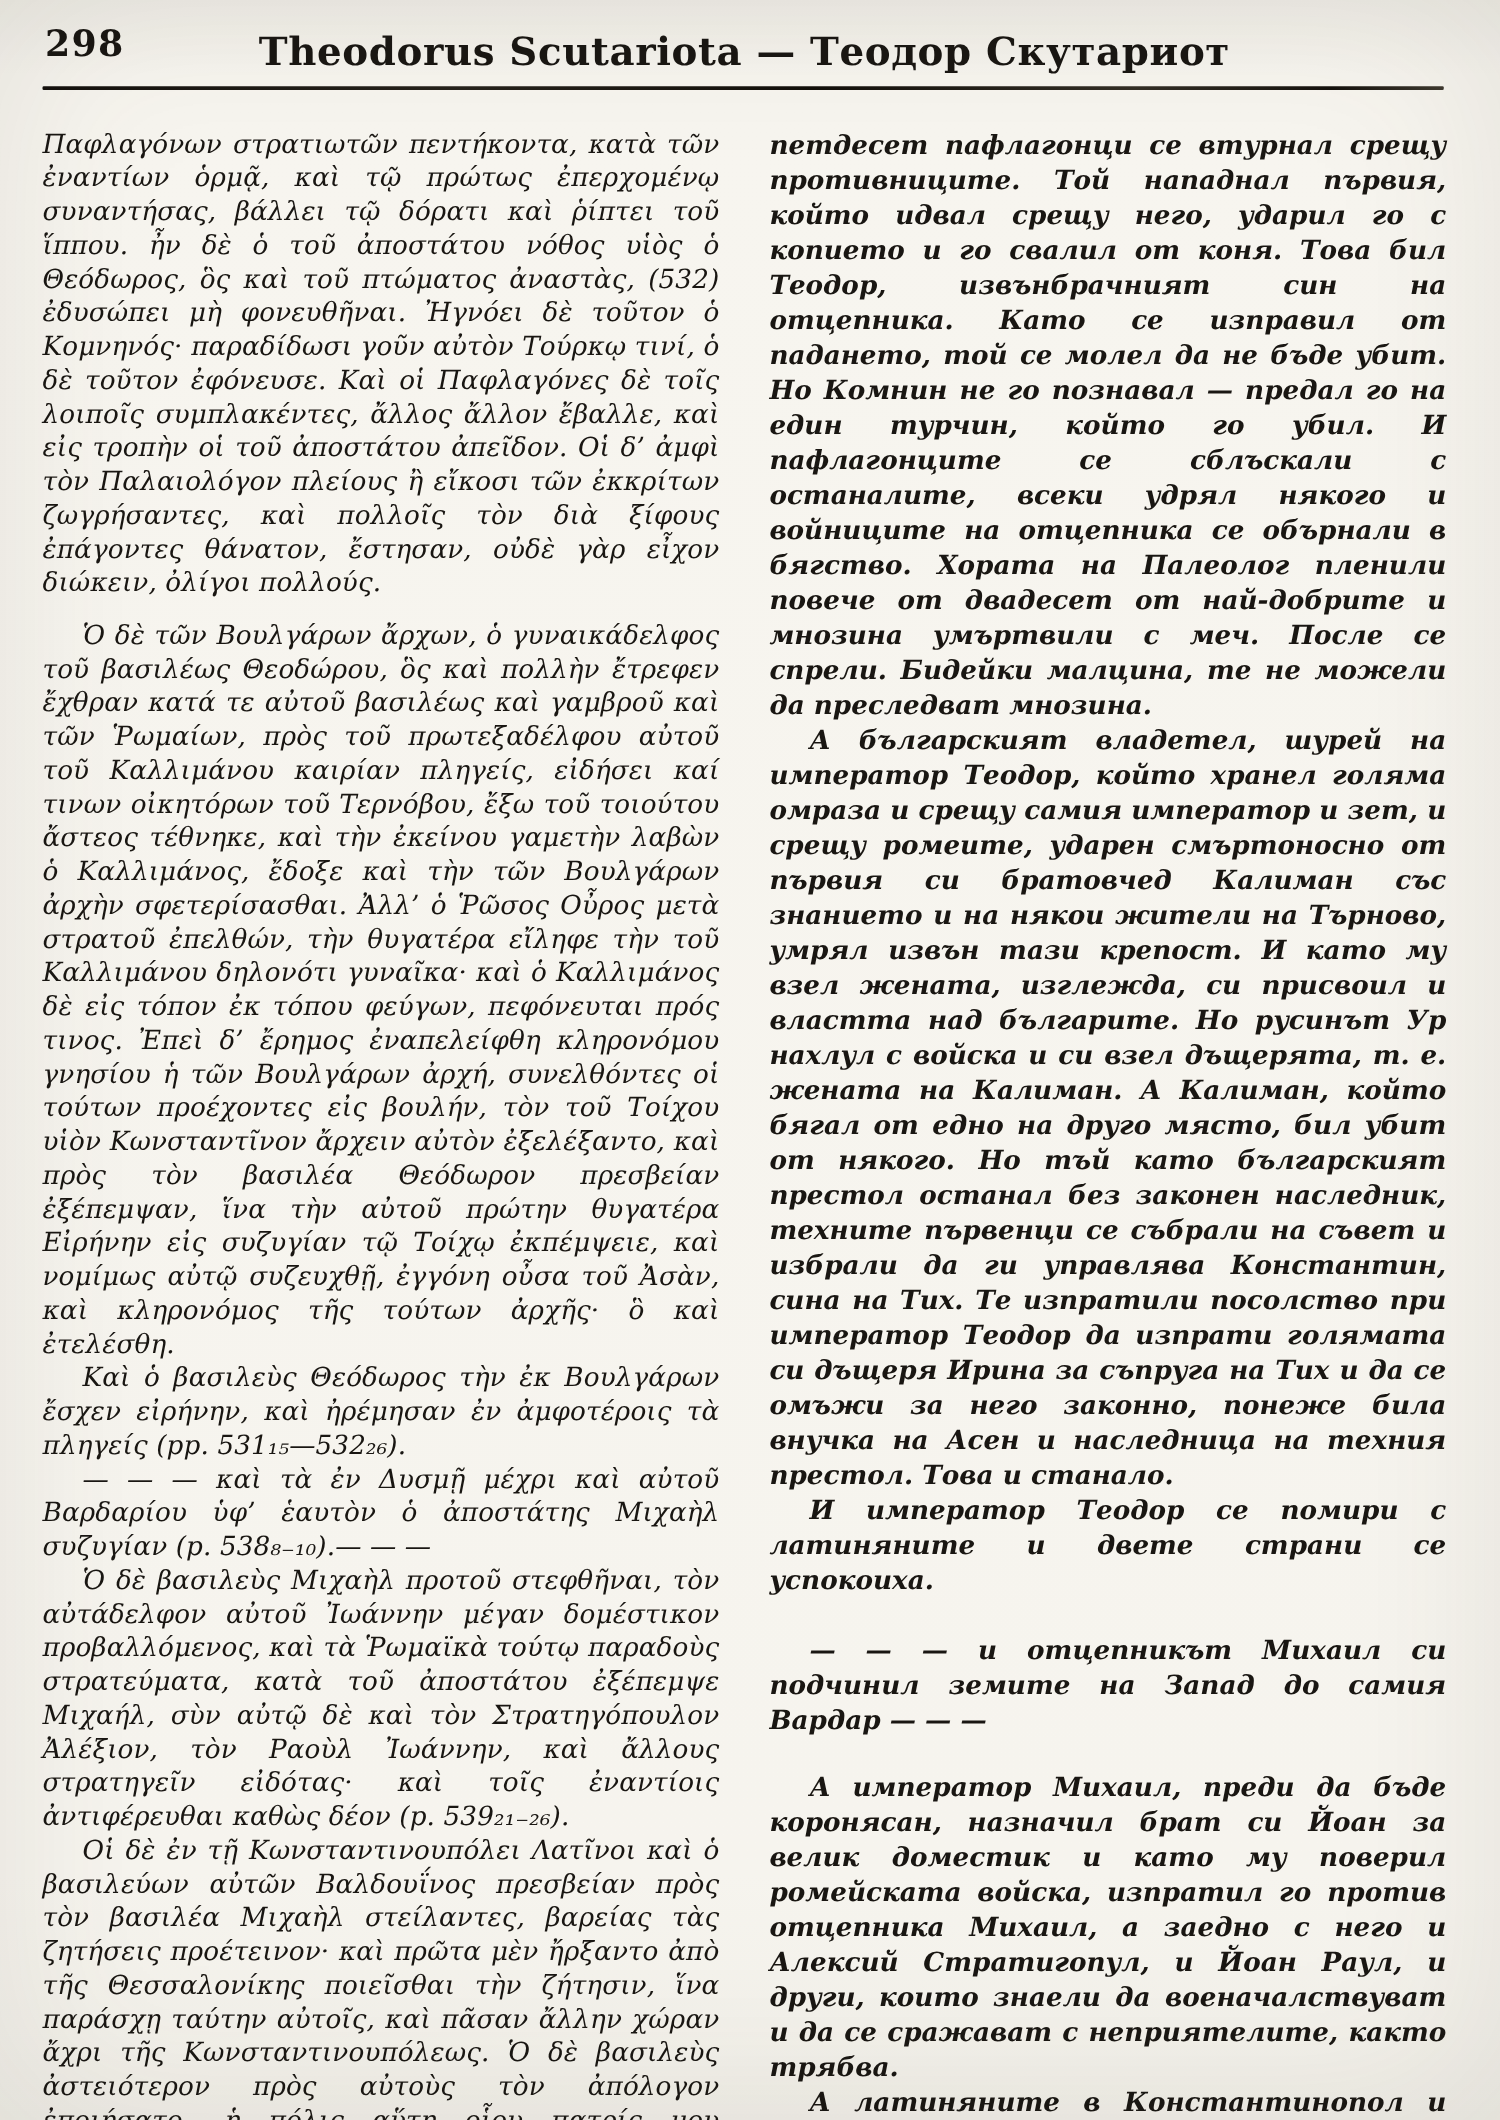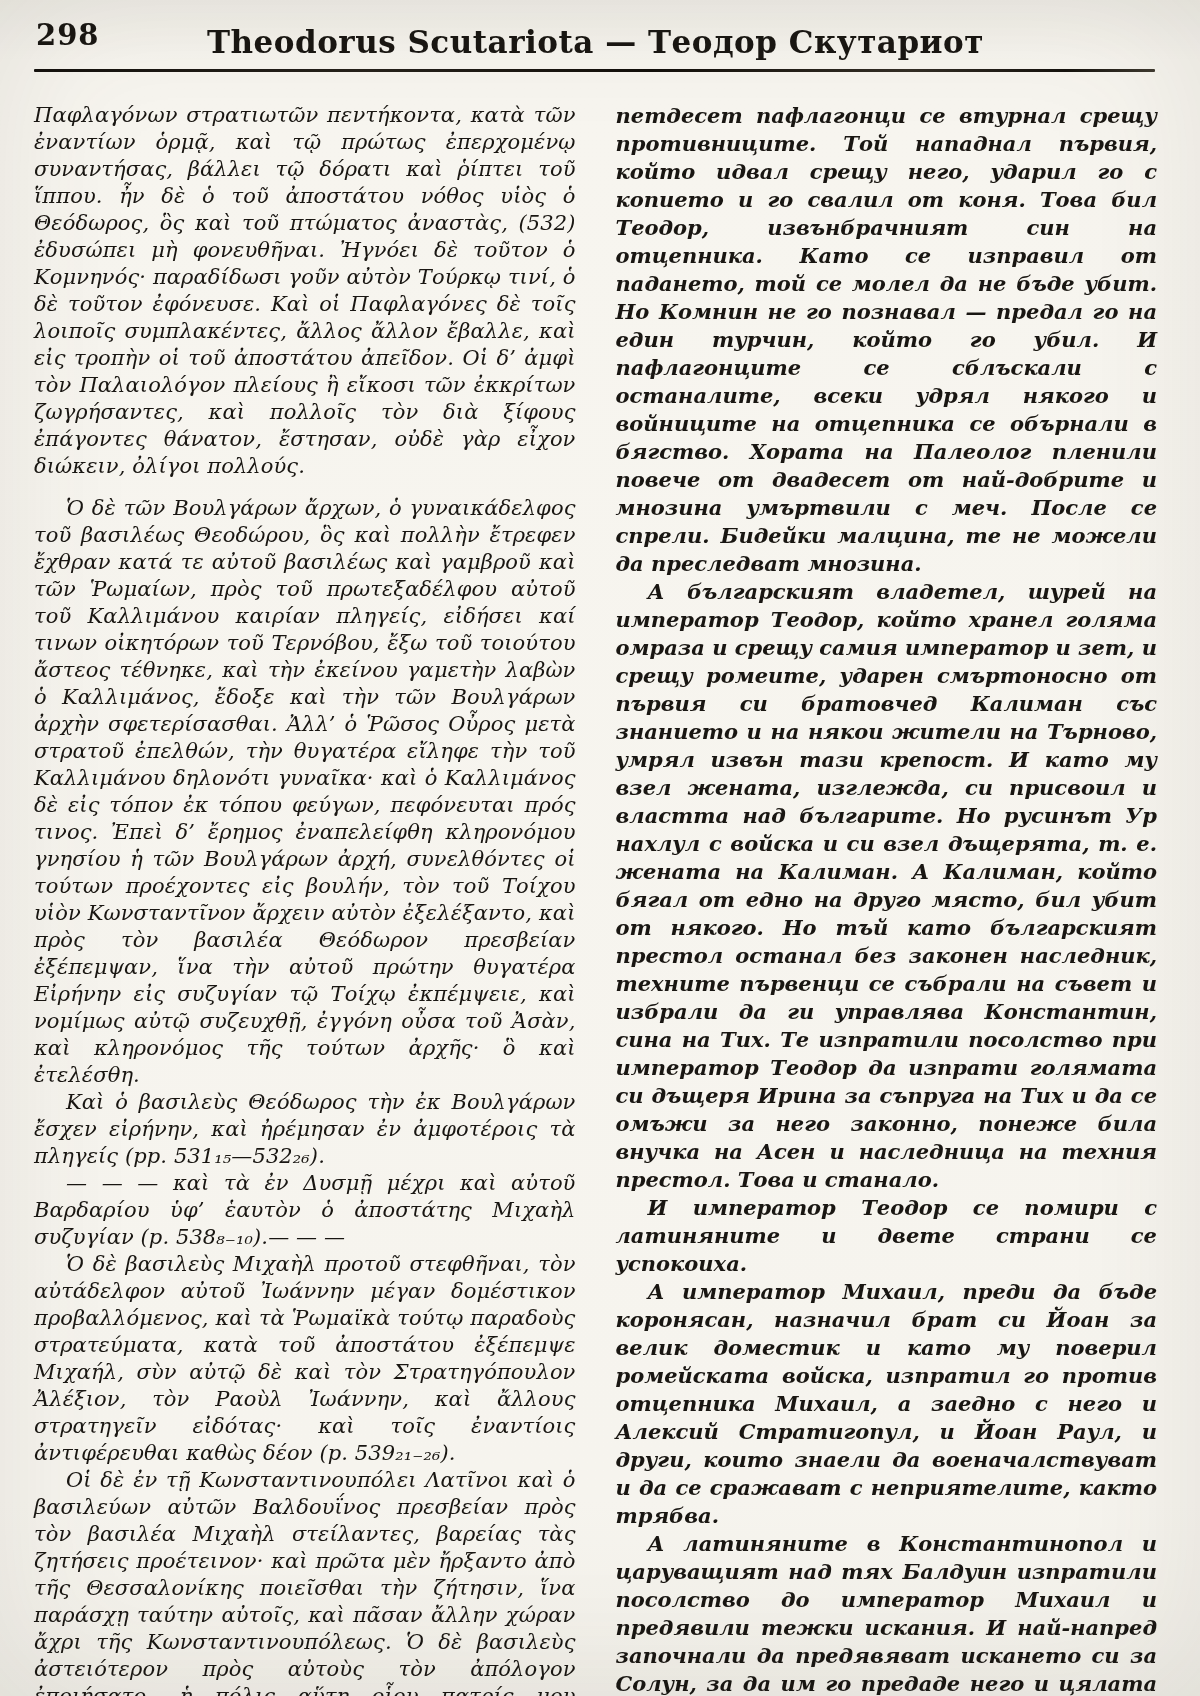--- a/index.html
+++ b/index.html
@@ -96,19 +96,20 @@
       <p class="indent">Καὶ ὁ βασιλεὺς Θεόδωρος τὴν ἐκ Βουλγάρων ἔσχεν εἰρήνην, καὶ ἠρέμησαν ἐν ἀμφοτέροις τὰ πληγείς (pp. 531₁₅—532₂₆).</p>
       <p class="indent">— — — καὶ τὰ ἐν Δυσμῇ μέχρι καὶ αὐτοῦ Βαρδαρίου ὑφ’ ἑαυτὸν ὁ ἀποστάτης Μιχαὴλ συζυγίαν (p. 538₈₋₁₀).— — —</p>
       <p class="indent">Ὁ δὲ βασιλεὺς Μιχαὴλ προτοῦ στεφθῆναι, τὸν αὐτάδελφον αὐτοῦ Ἰωάννην μέγαν δομέστικον προβαλλόμενος, καὶ τὰ Ῥωμαϊκὰ τούτῳ παραδοὺς στρατεύματα, κατὰ τοῦ ἀποστάτου ἐξέπεμψε Μιχαήλ, σὺν αὐτῷ δὲ καὶ τὸν Στρατηγόπουλον Ἀλέξιον, τὸν Ραοὺλ Ἰωάννην, καὶ ἄλλους στρατηγεῖν εἰδότας· καὶ τοῖς ἐναντίοις ἀντιφέρευθαι καθὼς δέον (p. 539₂₁₋₂₆).</p>
       <p class="indent">Οἱ δὲ ἐν τῇ Κωνσταντινουπόλει Λατῖνοι καὶ ὁ βασιλεύων αὐτῶν Βαλδουΐνος πρεσβείαν πρὸς τὸν βασιλέα Μιχαὴλ στείλαντες, βαρείας τὰς ζητήσεις προέτεινον· καὶ πρῶτα μὲν ἤρξαντο ἀπὸ τῆς Θεσσαλονίκης ποιεῖσθαι τὴν ζήτησιν, ἵνα παράσχῃ ταύτην αὐτοῖς, καὶ πᾶσαν ἄλλην χώραν ἄχρι τῆς Κωνσταντινουπόλεως. Ὁ δὲ βασιλεὺς ἀστειότερον πρὸς αὐτοὺς τὸν ἀπόλογον ἐποιήσατο „ἡ πόλις αὕτη οἷον πατρίς μου ὑπάρχει,“ ὁ γὰρ ἐμὸς πα-</p>
     </section>
 
     <section class="col bulgarian-col" lang="bg">
       <p>петдесет пафлагонци се втурнал срещу противниците. Той нападнал първия, който идвал срещу него, ударил го с копието и го свалил от коня. Това бил Теодор, извънбрачният син на отцепника. Като се изправил от падането, той се молел да не бъде убит. Но Комнин не го познавал — предал го на един турчин, който го убил. И пафлагонците се сблъскали с останалите, всеки удрял някого и войниците на отцепника се обърнали в бягство. Хората на Палеолог пленили повече от двадесет от най-добрите и мнозина умъртвили с меч. После се спрели. Бидейки малцина, те не можели да преследват мнозина.</p>
       <p class="indent">А българският владетел, шурей на император Теодор, който хранел голяма омраза и срещу самия император и зет, и срещу ромеите, ударен смъртоносно от първия си братовчед Калиман със знанието и на някои жители на Търново, умрял извън тази крепост. И като му взел жената, изглежда, си присвоил и властта над българите. Но русинът Ур нахлул с войска и си взел дъщерята, т. е. жената на Калиман. А Калиман, който бягал от едно на друго място, бил убит от някого. Но тъй като българският престол останал без законен наследник, техните първенци се събрали на съвет и избрали да ги управлява Константин, сина на Тих. Те изпратили посолство при император Теодор да изпрати голямата си дъщеря Ирина за съпруга на Тих и да се омъжи за него законно, понеже била внучка на Асен и наследница на техния престол. Това и станало.</p>
       <p class="indent">И император Теодор се помири с латиняните и двете страни се успокоиха.</p>
+      <p class="indent dash-para">— — — и отцепникът Михаил си подчинил земите на Запад до самия Вардар — — —</p>
       <p class="indent">А император Михаил, преди да бъде коронясан, назначил брат си Йоан за велик доместик и като му поверил ромейската войска, изпратил го против отцепника Михаил, а заедно с него и Алексий Стратигопул, и Йоан Раул, и други, които знаели да военачалствуват и да се сражават с неприятелите, както трябва.</p>
       <p class="indent">А латиняните в Константинопол и царуващият над тях Балдуин изпратили посолство до император Михаил и предявили тежки искания. И най-напред започнали да предявяват искането си за Солун, за да им го предаде него и цялата останала земя до Константинопол. Но императорът им дал твърде остроумен отговор: „Този град — рекъл — ми е като отечество, защото негов управи-</p>
     </section>
 
   </main>
 
 </div>
 
 </body></html>

